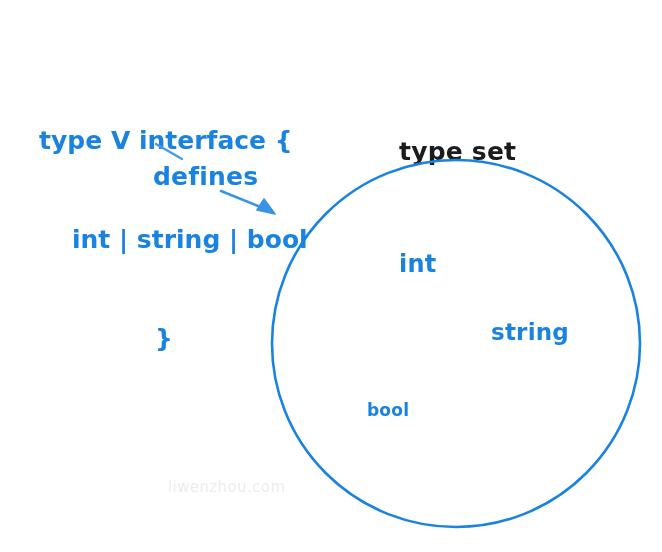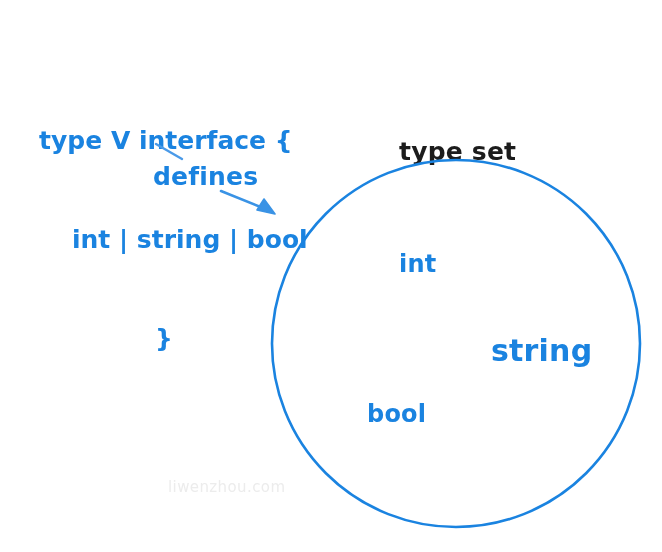--- a/index.html
+++ b/index.html
@@ -56,22 +56,22 @@
 
   #type-set-label {
     left: 399px;
     top: 93px;
     font-size: 25px;
     font-weight: 700;
     margin-top: 46px;
   }
 
   #member-int    { left: 399px; top: 252px; font-size: 24px; }
-  #member-string { left: 491px; top: 336px; font-size: 30px; }
-  #member-bool   { left: 367px; top: 402px; font-size: 24px; }
+  #member-string { left: 491px; top: 321px; font-size: 23px; }
+  #member-bool   { left: 367px; top: 402px; font-size: 17px; }
 
   #watermark {
     position: absolute;
     left: 168px;
     top: 478px;
     color: #ececec;
     font-family: "DejaVu Sans", sans-serif;
     font-size: 15px;
     letter-spacing: 0.4px;
     white-space: pre;

